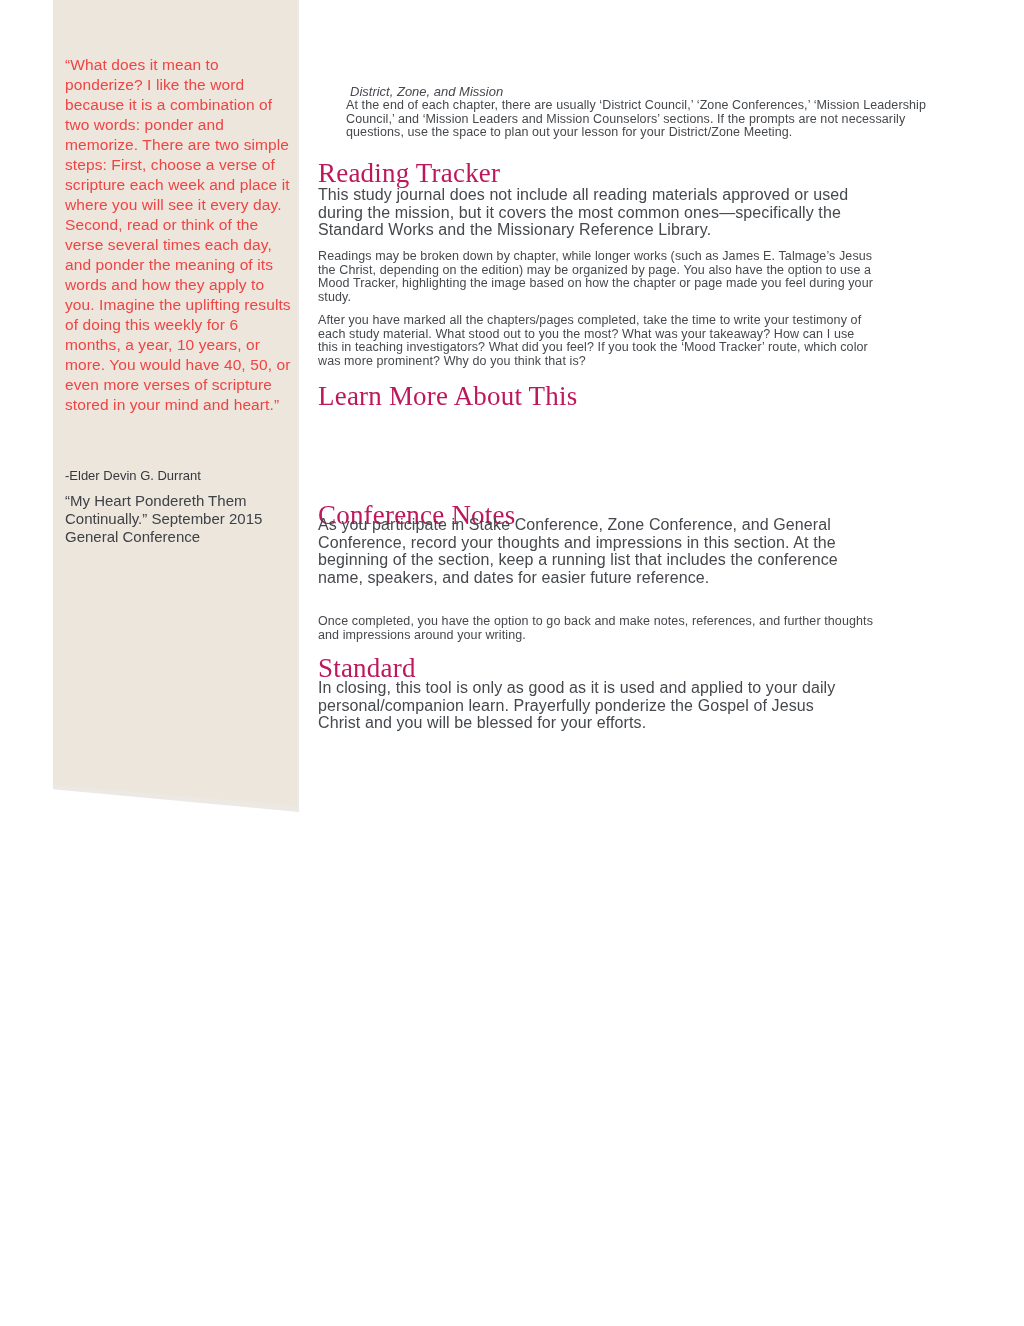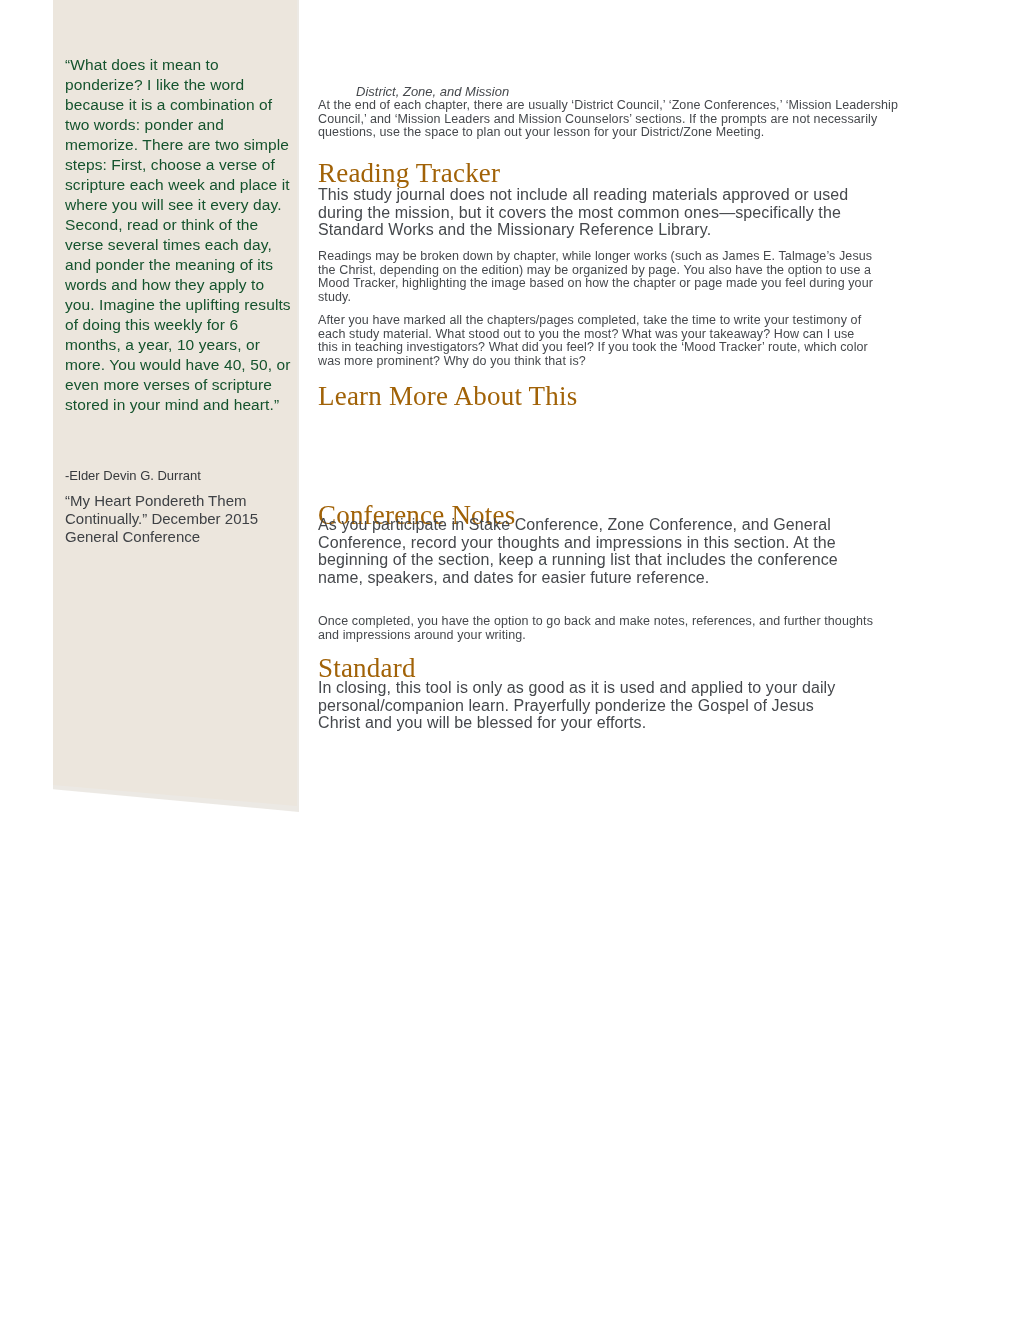--- a/index.html
+++ b/index.html
@@ -32,21 +32,21 @@
     background: #ece6dd;
     clip-path: polygon(0 0, 100% 0, 100% 100%, 0 97.4%);
   }
   .quote-text {
     position: absolute;
     left: 65px; top: 55px;
     width: 228px;
     font-size: 15.5px;
     line-height: 20px;
     letter-spacing: 0.1px;
-    color: #14532d;
+    color: #ef4444;
   }
   .quote-attribution {
     position: absolute;
     left: 65px; top: 464px;
     width: 228px;
     font-size: 13px;
     line-height: 24px;
     color: #36393c;
   }
   .quote-source {
@@ -60,21 +60,21 @@
 
   
   .main {
     position: absolute;
     left: 318px; top: 0;
     width: 582px; height: 1326px;
   }
   .main > * { position: absolute; left: 0; margin: 0; }
 
   .section-label {
-    top: 85px; left: 38px;
+    top: 85px; left: 32px;
     font-size: 13px;
     line-height: 14px;
     font-style: italic;
     color: #46494d;
   }
   .p-small {
     font-size: 12.5px;
     line-height: 13.5px;
     letter-spacing: 0.1px;
     color: #45484c;
@@ -85,26 +85,26 @@
     line-height: 17.5px;
     letter-spacing: 0.1px;
     color: #45484c;
     width: 535px;
   }
   h2.section-title {
     font-family: "Liberation Serif", serif;
     font-weight: 500;
     font-size: 27px;
     line-height: 28px;
-    color: #a16207;
+    color: #be185d;
     letter-spacing: 0.2px;
   }
 
   
-  #intro-body   { top: 99px;  }
+  #intro-body   { top: 99px; margin-left: 28px;  }
   #s0-title     { top: 159px; }
   #s0-lead      { top: 186px; }
   #s0-note0     { top: 250px; width: 555px; }
   #s0-note1     { top: 314px; width: 555px; }
   #s1-title     { top: 382px; }
   #s1-lead      { top: 408px; }
   #s1-note0     { top: 464px; width: 555px; }
   #s2-title     { top: 501px; }
   #s2-lead      { top: 516px; }
   #s2-note0     { top: 615px; width: 555px; }
@@ -113,21 +113,21 @@
 </style>
 </head>
 <body>
 
 <div id="canvas">
 
   <div class="paper-shadow"></div>
   <div class="paper"></div>
   <div class="quote-text">“What does it mean to ponderize? I like the word because it is a combination of two words: ponder and memorize. There are two simple steps: First, choose a verse of scripture each week and place it where you will see it every day. Second, read or think of the verse several times each day, and ponder the meaning of its words and how they apply to you. Imagine the uplifting results of doing this weekly for 6 months, a year, 10 years, or more. You would have 40, 50, or even more verses of scripture stored in your mind and heart.”</div>
   <div class="quote-attribution">-Elder Devin G. Durrant</div>
-  <div class="quote-source">“My Heart Pondereth Them Continually.” December 2015 General Conference</div>
+  <div class="quote-source">“My Heart Pondereth Them Continually.” September 2015 General Conference</div>
 
   <div class="main">
 
     <div class="section-label" id="intro-label">District, Zone, and Mission</div>
     <p class="p-small" id="intro-body">At the end of each chapter, there are usually ‘District Council,’ ‘Zone Conferences,’ ‘Mission Leadership Council,’ and ‘Mission Leaders and Mission Counselors’ sections. If the prompts are not necessarily questions, use the space to plan out your lesson for your District/Zone Meeting.</p>
 
     <h2 class="section-title" id="s0-title">Reading Tracker</h2>
     <p class="p-lead" id="s0-lead">This study journal does not include all reading materials approved or used during the mission, but it covers the most common ones—specifically the Standard Works and the Missionary Reference Library.</p>
     <p class="p-small" id="s0-note0">Readings may be broken down by chapter, while longer works (such as James E. Talmage’s Jesus the Christ, depending on the edition) may be organized by page. You also have the option to use a Mood Tracker, highlighting the image based on how the chapter or page made you feel during your study.</p>
     <p class="p-small" id="s0-note1">After you have marked all the chapters/pages completed, take the time to write your testimony of each study material. What stood out to you the most? What was your takeaway? How can I use this in teaching investigators? What did you feel? If you took the ‘Mood Tracker’ route, which color was more prominent? Why do you think that is?</p>

